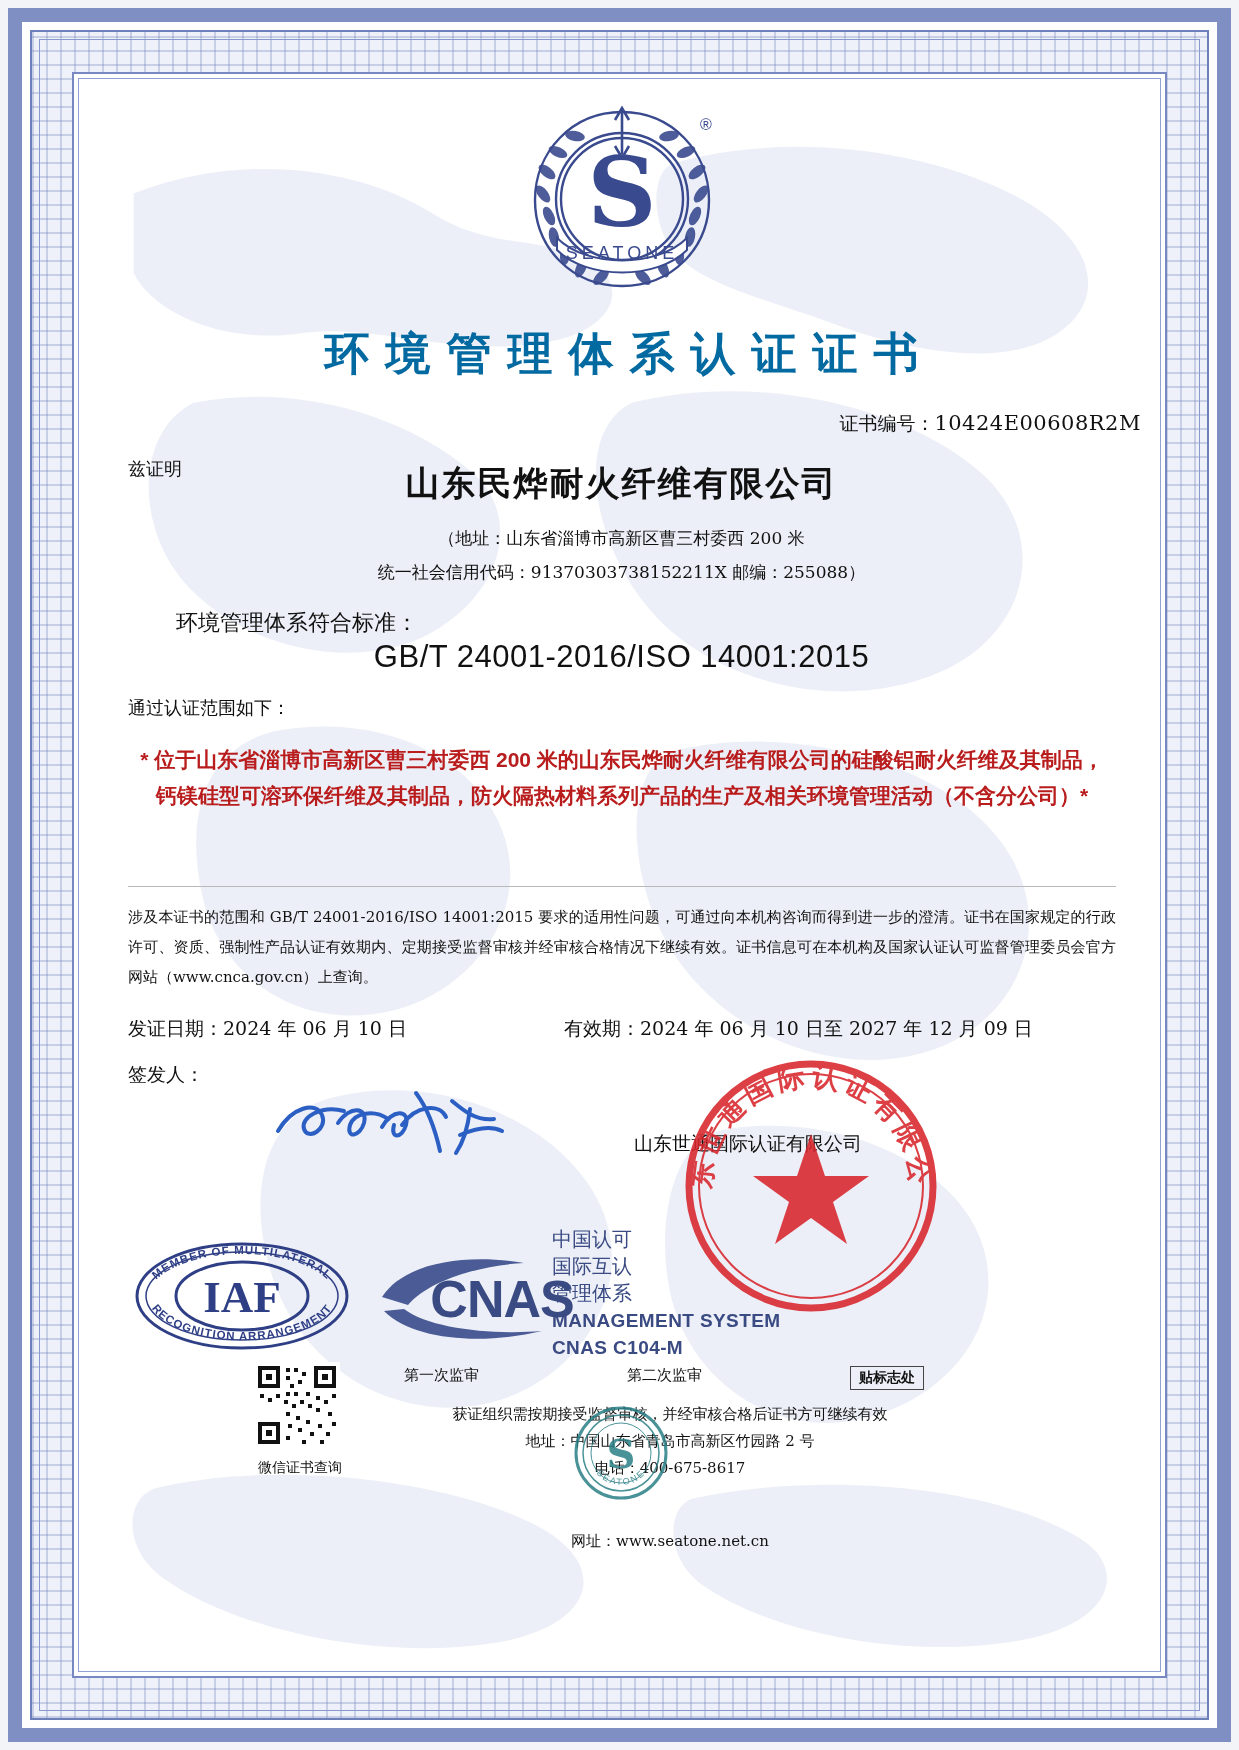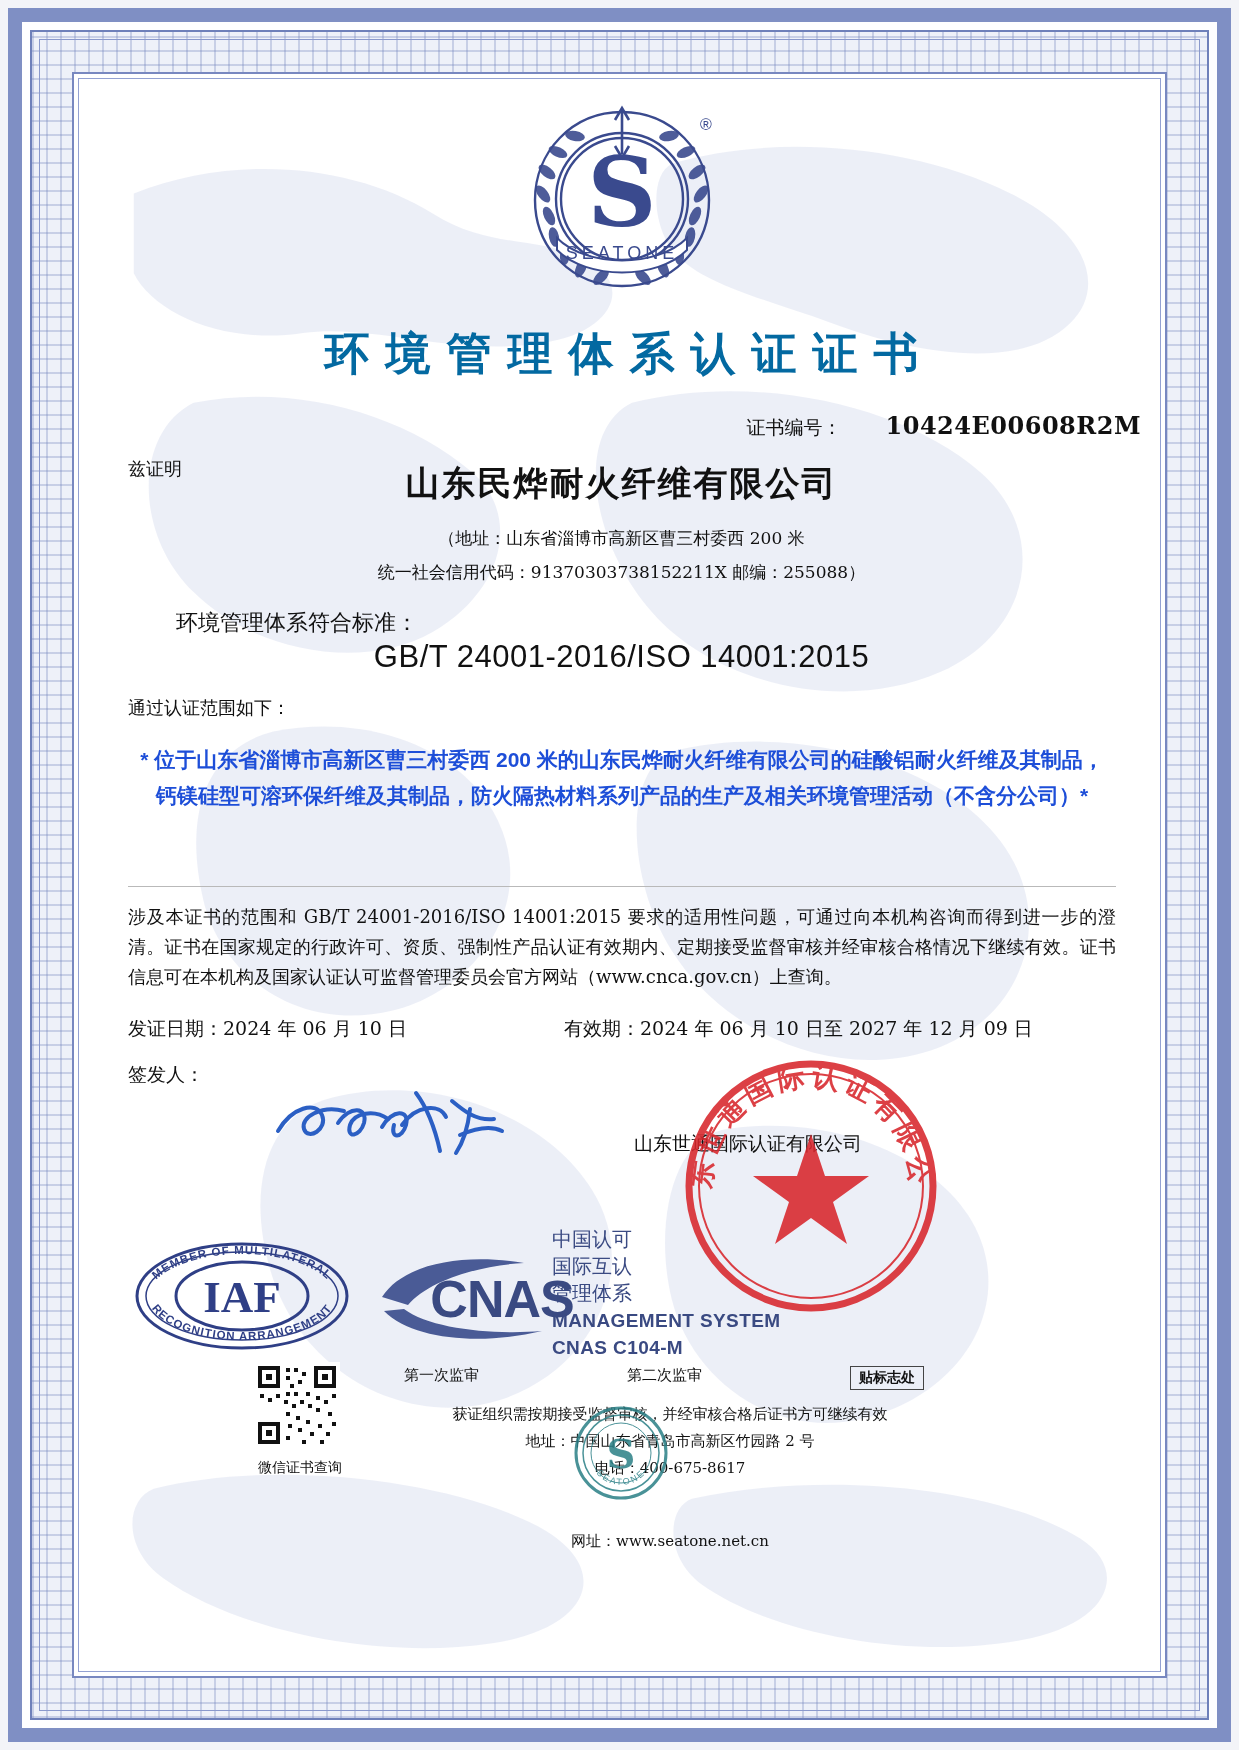--- a/index.html
+++ b/index.html
@@ -100,24 +100,23 @@
 
   .cert-no {
     position: absolute;
     top: 337px;
     right: 28px;
     font-family: "DejaVu Serif", "Liberation Serif", serif;
     font-size: 19px;
     color: #111;
   }
   .cert-no .num {
-    font-weight: bold;
-    font-size: 24px;
+    font-weight: normal;
+    font-size: 21px;
     letter-spacing: .5px;
-    margin-left: 44px;
   }
 
   .lbl-hereby {
     position: absolute;
     top: 383px;
     left: 54px;
     font-size: 18px;
     font-family: "DejaVu Serif", "Liberation Serif", serif;
     color: #111;
   }
@@ -176,38 +175,38 @@
 
   .scope-body {
     position: absolute;
     top: 668px;
     left: 58px;
     width: 980px;
     text-align: center;
     font-size: 21px;
     font-weight: bold;
     line-height: 36px;
-    color: #1d4ed8;
+    color: #b91c1c;
   }
 
   .divider {
     position: absolute;
     left: 54px;
     width: 988px;
     top: 812px;
     border-top: 1px solid #b9b9b9;
   }
 
   .note {
     position: absolute;
     top: 828px;
     left: 54px;
     width: 988px;
     font-family: "DejaVu Serif", "Liberation Serif", serif;
-    font-size: 18px;
+    font-size: 15px;
     line-height: 30px;
     color: #111;
     text-align: justify;
   }
 
   .issue-date {
     position: absolute;
     top: 942px;
     left: 54px;
     font-family: "DejaVu Serif", "Liberation Serif", serif;

